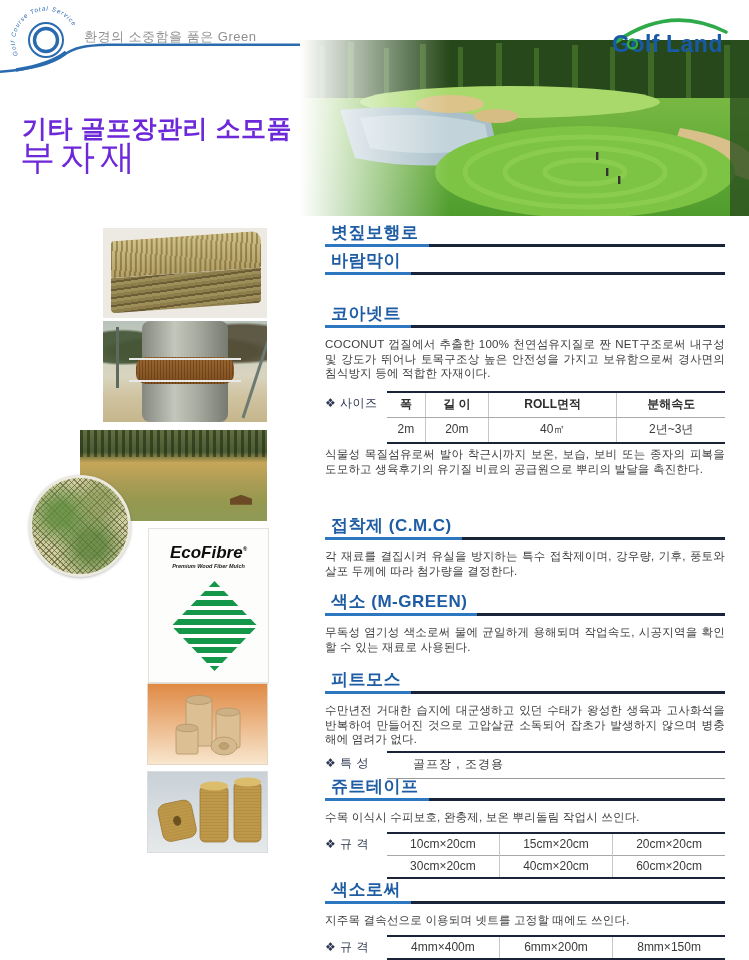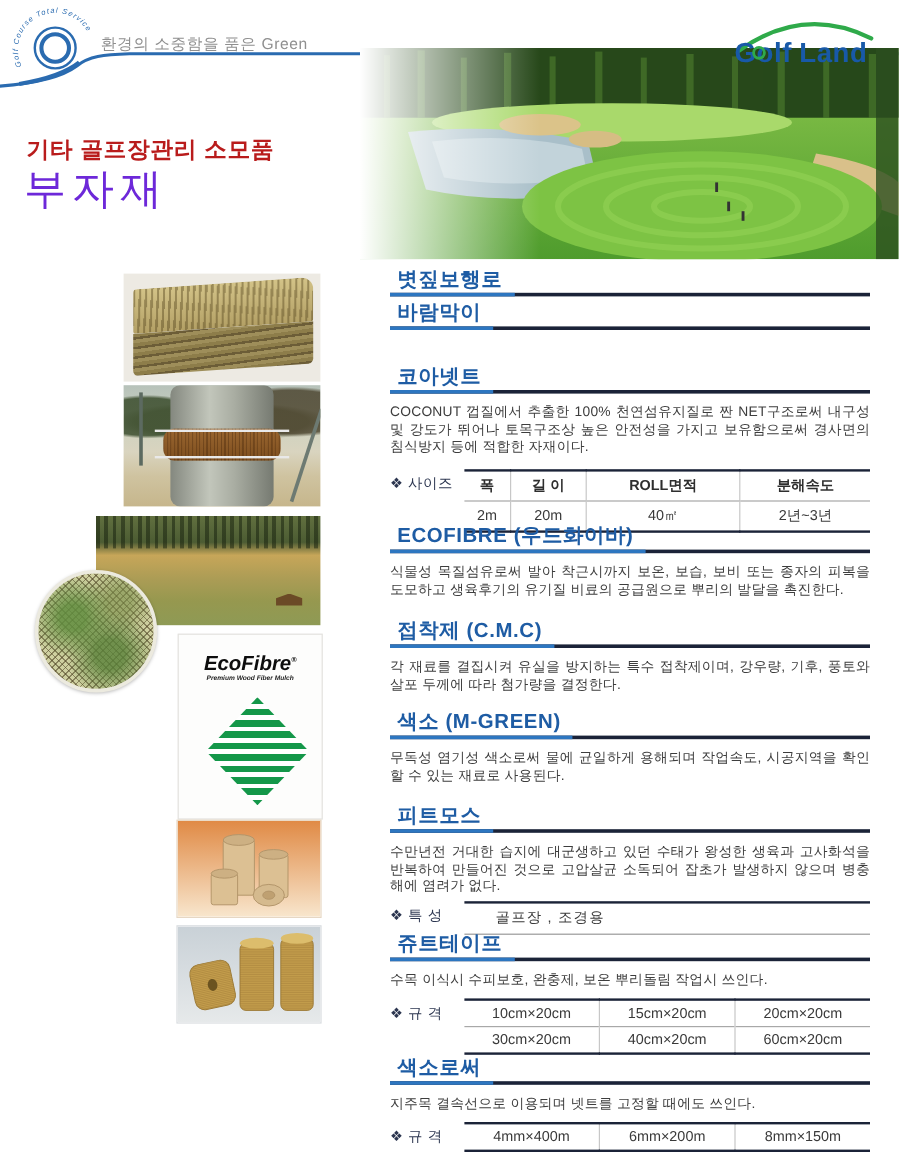--- a/index.html
+++ b/index.html
@@ -7,21 +7,21 @@
   .page { position:relative; width:749px; height:960px; background:#fff; overflow:hidden; }
 
   
   .swoosh { position:absolute; left:0; top:0; width:749px; height:90px; z-index:1; }
   .badge { position:absolute; left:0; top:0; width:140px; height:90px; z-index:3; }
   .tagline { position:absolute; left:84px; top:28px; font-size:13px; color:#8f8f8f; z-index:3; letter-spacing:0.5px; }
   .brand { position:absolute; left:606px; top:12px; width:128px; height:48px; z-index:4; }
   .golf-photo { position:absolute; left:300px; top:40px; width:449px; height:176px; z-index:2; }
 
   
-  .title-cat { position:absolute; left:22px; top:112px; font-size:19px; font-weight:bold; color:#b91c1c; z-index:4; letter-spacing:0.5px; }
+  .title-cat { position:absolute; left:22px; top:112px; font-size:25px; font-weight:bold; color:#6d28d9; z-index:4; letter-spacing:0.5px; }
   .title-main { position:absolute; left:20px; top:134px; font-size:35px; font-weight:400; color:#6d28d9; z-index:4; letter-spacing:5px; }
 
   
   .ph { position:absolute; overflow:hidden; }
   .ph-straw { left:103px; top:228px; width:164px; height:90px; background:#edeae3; }
   .mat { position:absolute; left:8px; right:6px; top:8px; bottom:10px; transform:skewY(-4deg); }
   .mat-top { height:52%; border-radius:3px 10px 2px 2px;
     background:repeating-linear-gradient(93deg, rgba(88,72,32,.45) 0 2px, rgba(0,0,0,0) 2px 5px),
                linear-gradient(180deg,#d3c388,#b3a065); }
   .mat-side { height:48%; border-radius:0 0 4px 4px;
@@ -269,21 +269,20 @@
             <td>40㎡</td>
             <td>2년~3년</td>
           </tr>
         </tbody>
           </table>
       </div>
     </div>
   </div>
 
   <div class="sec" style="top:438px">
-    <div class="sec-head"><span class="t">ECOFIBRE (우드화이바)</span></div>
     <div class="sec-body">식물성 목질섬유로써 발아 착근시까지 보온, 보습, 보비 또는 종자의 피복을 도모하고 생육후기의 유기질 비료의 공급원으로 뿌리의 발달을 촉진한다.</div>
   </div>
 
   <div class="sec" style="top:517px">
     <div class="sec-head"><span class="t">접착제 (C.M.C)</span></div>
     <div class="sec-body">각 재료를 결집시켜 유실을 방지하는 특수 접착제이며, 강우량, 기후, 풍토와 살포 두께에 따라 첨가량을 결정한다.</div>
   </div>
 
   <div class="sec" style="top:593px">
     <div class="sec-head"><span class="t">색소 (M-GREEN)</span></div>

